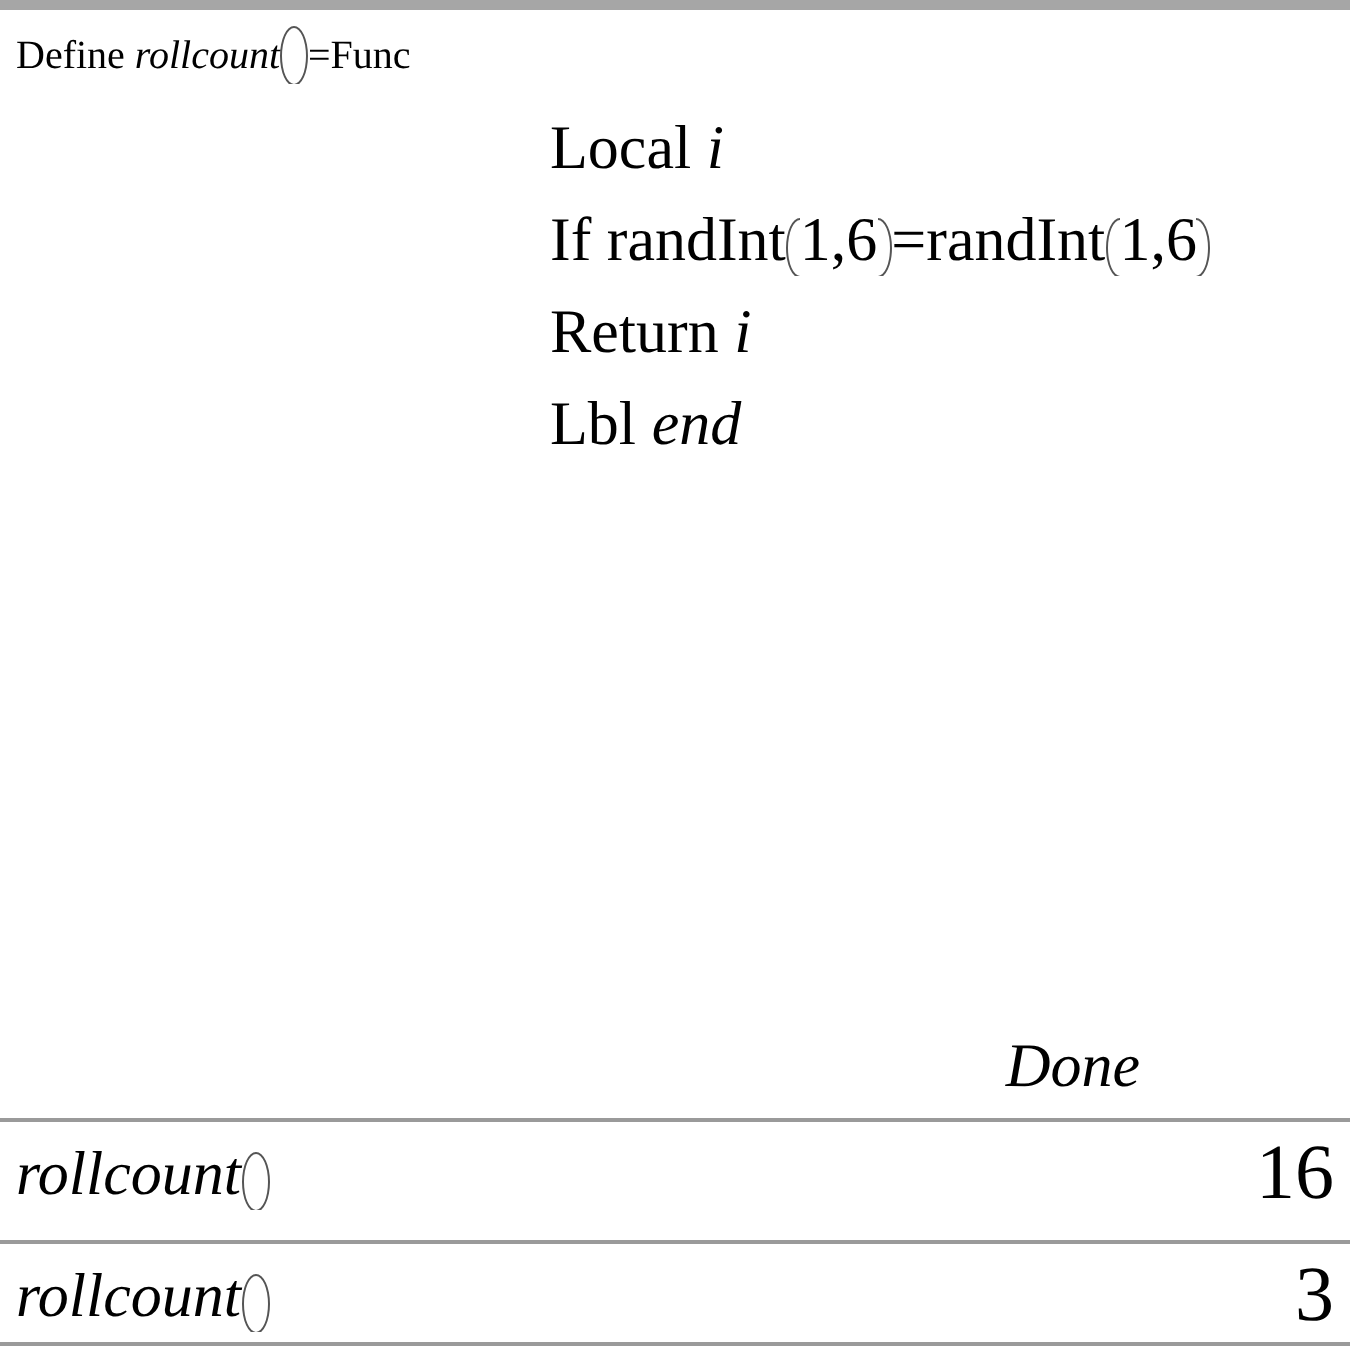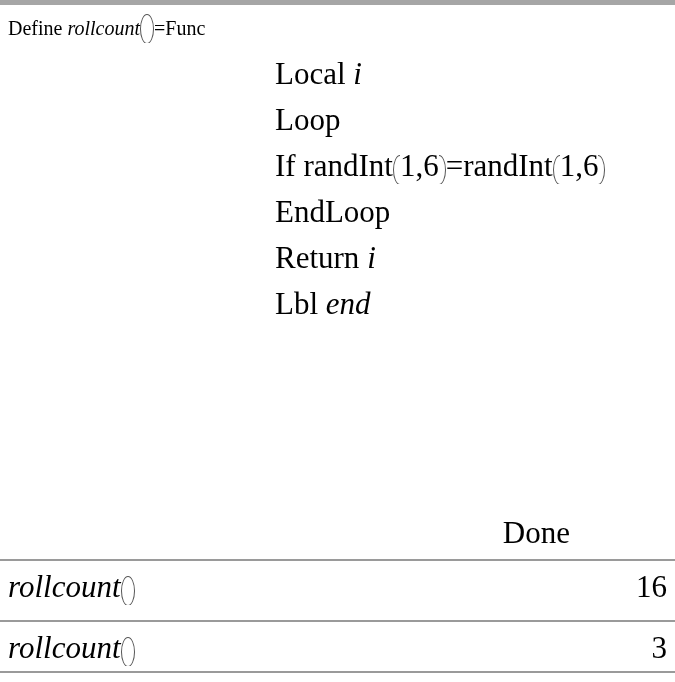--- a/index.html
+++ b/index.html
@@ -107,20 +107,21 @@
   .done-row {
     position: absolute;
     left: 0;
     top: 508px;
     width: 578px;
     height: 50px;
     line-height: 50px;
     text-align: right;
     padding-right: 8px;
     font-size: 31px;
+    font-style: italic;
     box-sizing: border-box;
   }
 
   .rule {
     position: absolute;
     left: 0;
     width: 675px;
     height: 2px;
     background: #9a9a9a;
   }
@@ -148,21 +149,21 @@
     font-style: italic;
     white-space: nowrap;
   }
 
   .result-val {
     position: absolute;
     right: 8px;
     top: 0;
     height: 49px;
     line-height: 49px;
-    font-size: 31px;
+    font-size: 39px;
     font-style: normal;
     white-space: nowrap;
   }
 </style>
 </head>
 <body>
 
 <div id="calc-screen">
 
   <div class="top-band"></div>
@@ -171,33 +172,27 @@
 
     <div class="define-line">
       <span class="up">Define</span><span>&nbsp;</span><span class="ital">rollcount</span><span class="paren open"></span><span class="paren close"></span><span class="up">=</span><span class="up">Func</span>
     </div>
 
     <div class="code-line">
       <span class="up">Local </span><span class="ital">i</span>
     </div>
 
 
-    <div class="code-line">
-      <span class="up">Loop</span>
-    </div>
 
     <div class="code-line">
       <span class="up">If randInt</span><span class="paren open"></span><span class="up">1,6</span><span class="paren close"></span><span class="up">=</span><span class="up">randInt</span><span class="paren open"></span><span class="up">1,6</span><span class="paren close"></span>
     </div>
 
 
 
-    <div class="code-line">
-      <span class="up">EndLoop</span>
-    </div>
 
     <div class="code-line">
       <span class="up">Return </span><span class="ital">i</span>
     </div>
 
     <div class="code-line">
       <span class="up">Lbl </span><span class="ital">end</span>
     </div>
 
 

